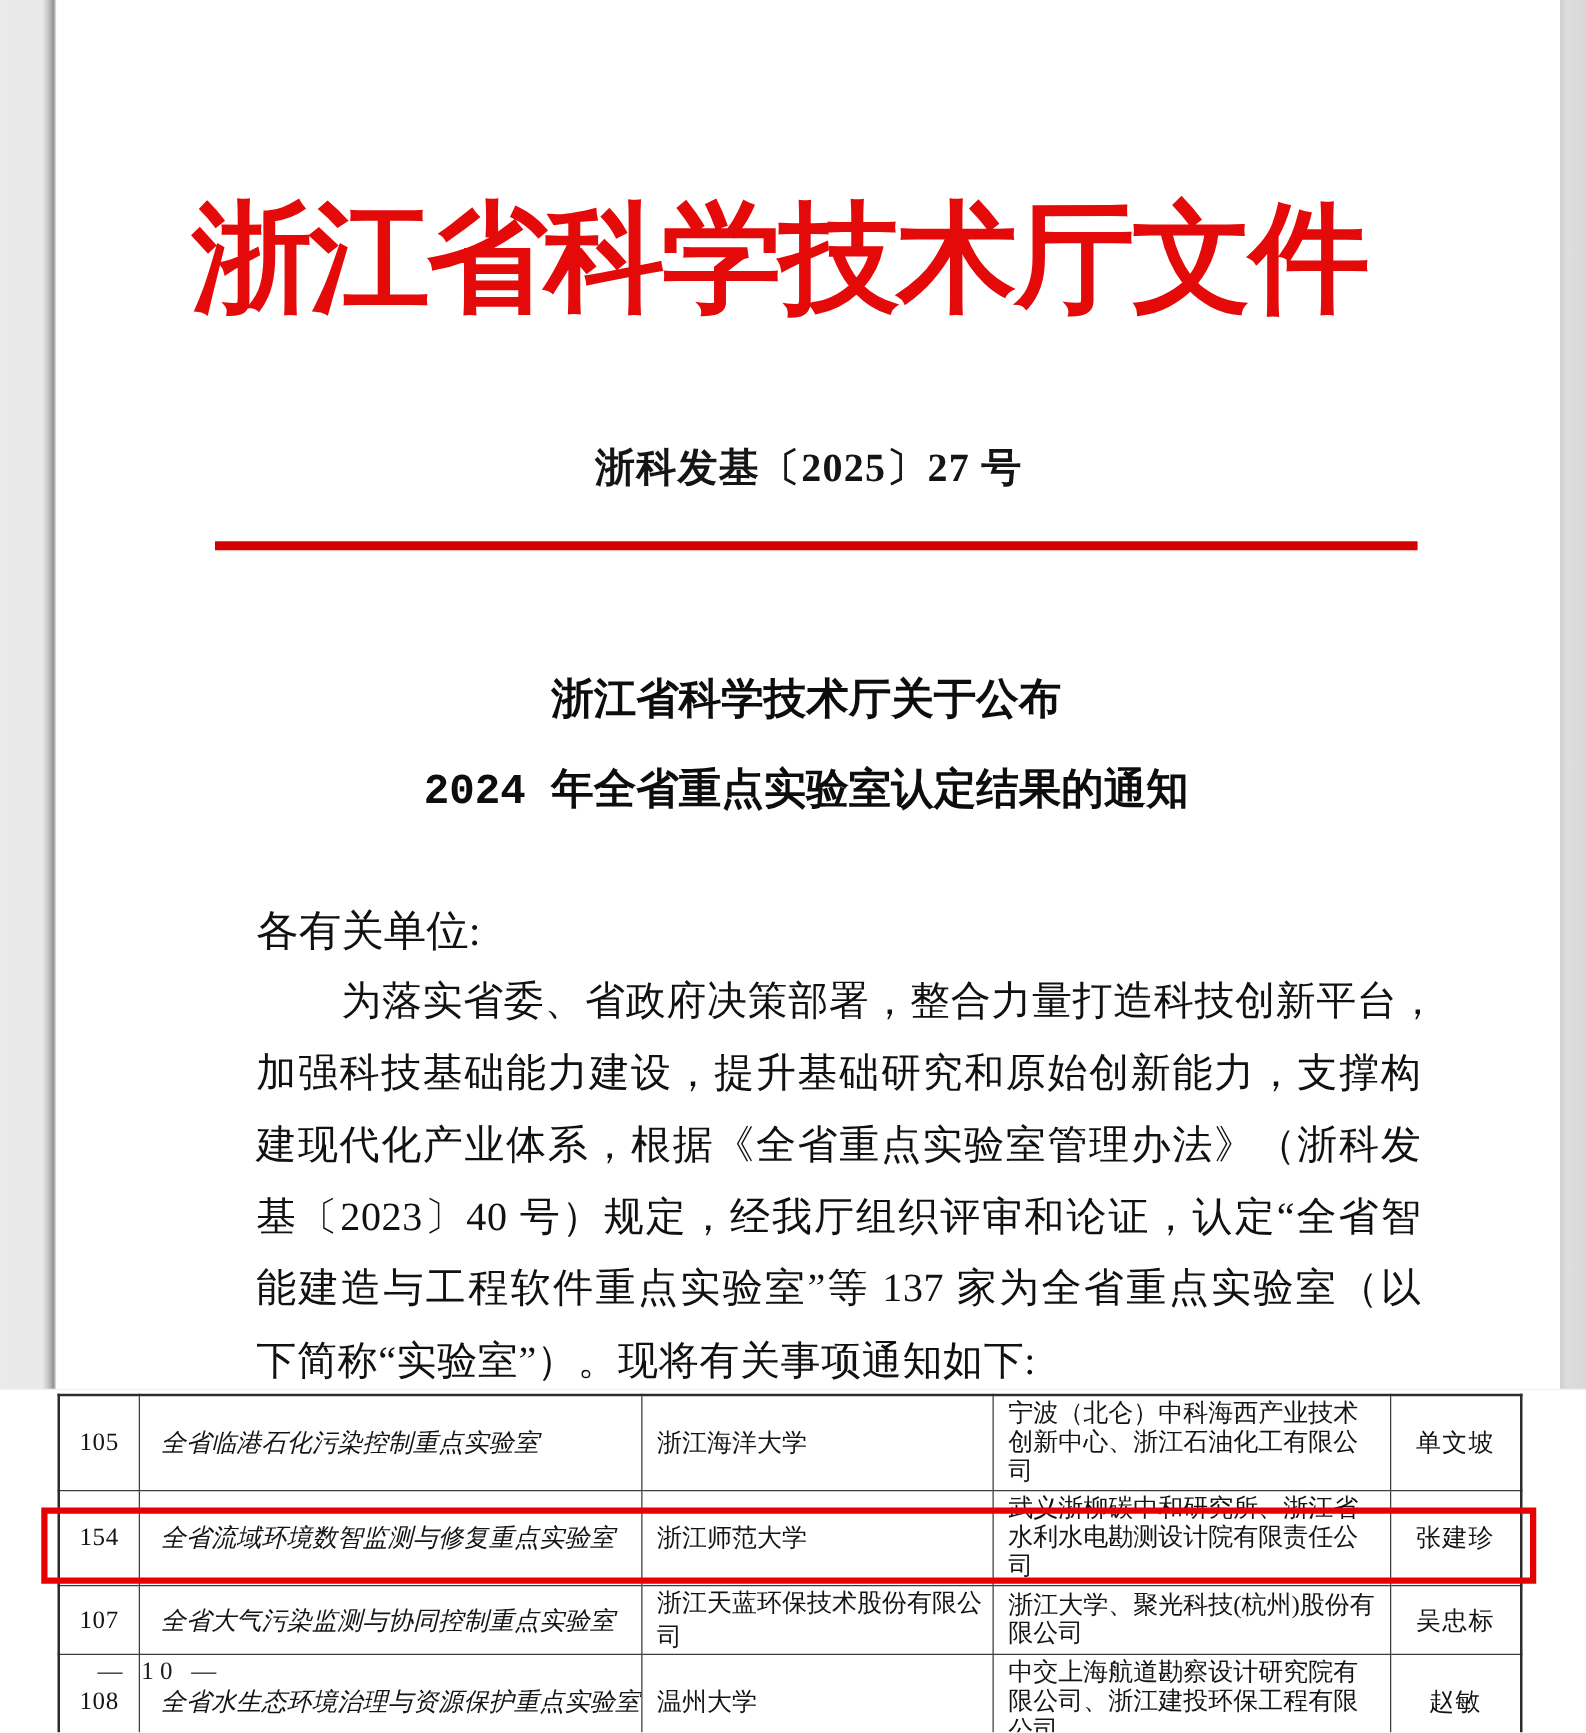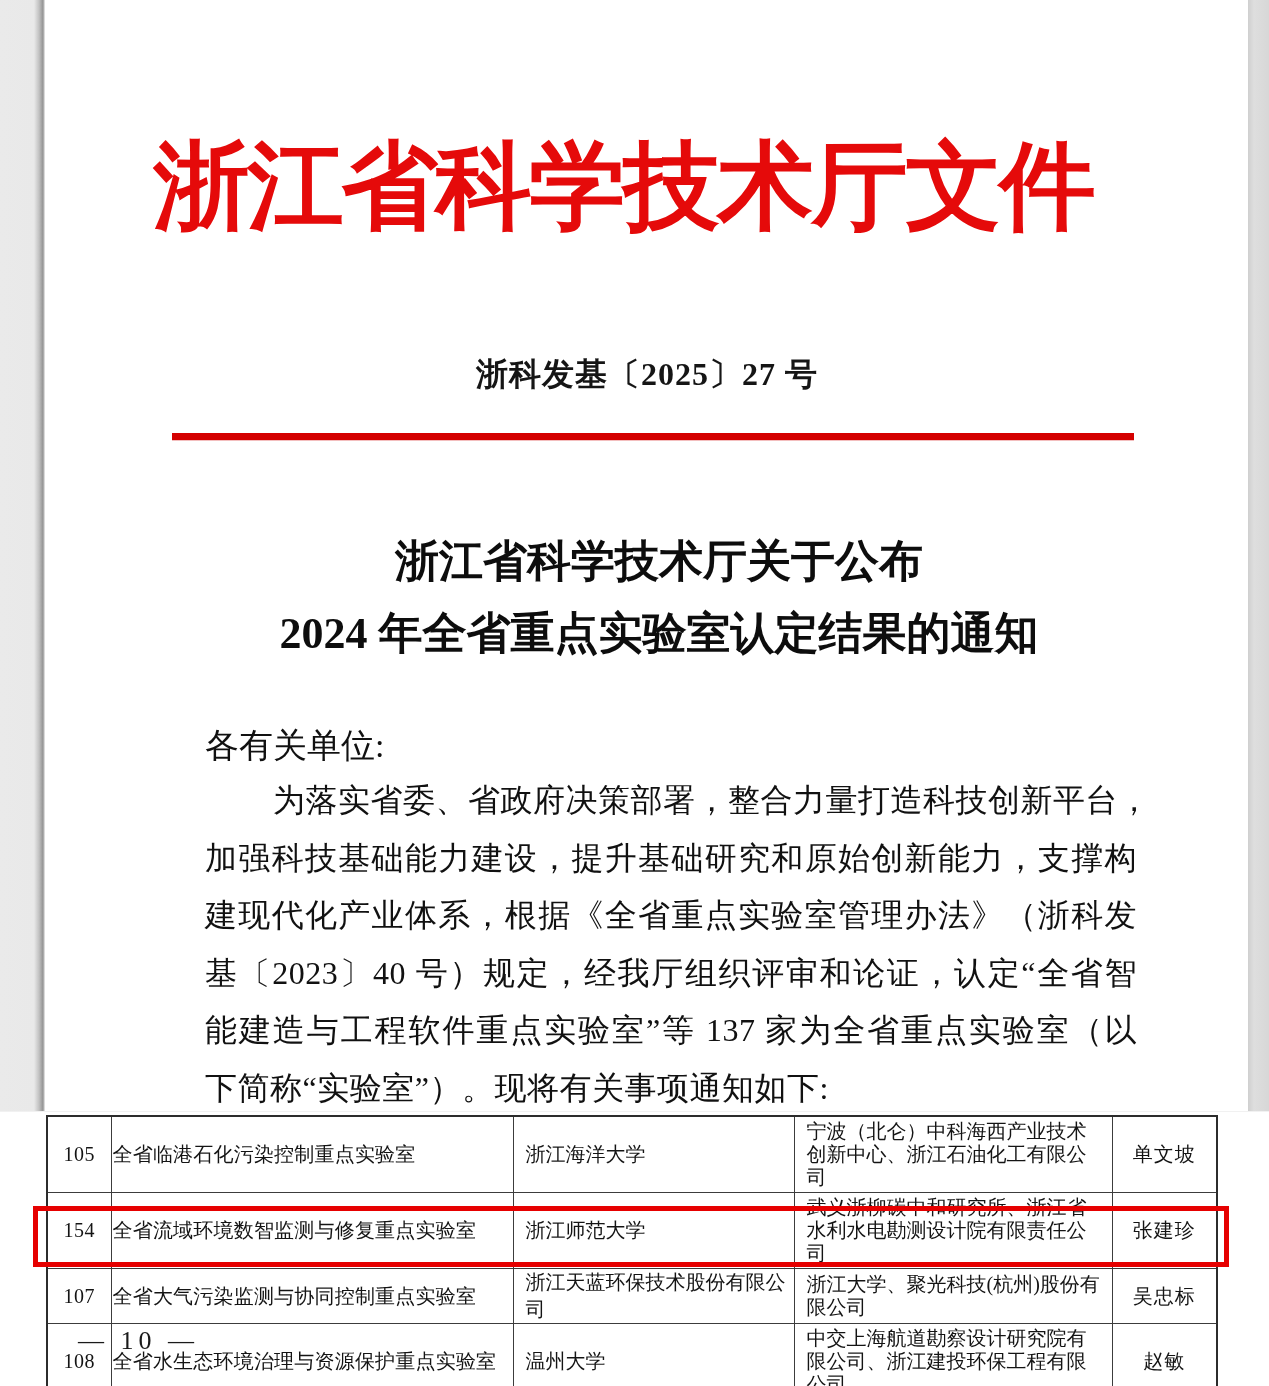--- a/index.html
+++ b/index.html
@@ -17,40 +17,40 @@
   .gray-left{
     position:absolute;left:0;top:0;width:45px;height:1113px;
     background:linear-gradient(to right,#eaeaea 0px,#e9e9e9 34px,#c2c2c2 39px,#939393 43px,#f2f2f2 45px);
   }
   .gray-right{
     position:absolute;left:1248px;top:0;width:21px;height:1112px;
     background:linear-gradient(to right,#cfcfcf 0px,#dedede 6px,#d7d7d7 21px);
   }
   
   .red-title{
-    position:absolute;left:42px;top:124px;width:1163px;height:126px;
+    position:absolute;left:42px;top:144px;width:1163px;height:126px;
     text-align:center;color:var(--accent-red);
     font-size:96px;line-height:126px;font-weight:700;letter-spacing:-2px;
     white-space:nowrap;
   }
   .doc-number{
     position:absolute;left:58px;top:352px;width:1178px;
     text-align:center;font-size:32px;line-height:44px;font-weight:600;color:#151515;
     letter-spacing:1px;
   }
   .red-rule{
     position:absolute;left:172px;top:433px;width:962px;height:7px;
     background:var(--rule-red);
     box-shadow:0 1px 0 #f3bebe;
   }
   
   .notice-title{
-    position:absolute;left:56px;top:526px;width:1206px;
+    position:absolute;left:42px;top:526px;width:1206px;
     text-align:center;color:#0d0d0d;font-weight:700;
-    font-size:44px;line-height:72px;
+    font-size:34px;line-height:72px;font-family:Liberation Mono, monospace;
   }
   
   .salutation{
     position:absolute;left:205px;top:724px;width:930px;
     font-size:34px;line-height:44px;color:#111;
   }
   .body-block{
     position:absolute;left:205px;top:772px;width:932px;color:#111;
   }
   .body-line{
@@ -68,36 +68,36 @@
     border-collapse:collapse;table-layout:fixed;
     font-size:20px;color:#141414;
   }
   table.labs td{
     border:1.5px solid #3c3c3c;
     vertical-align:middle;
     overflow:hidden;
   }
   table.labs{border:2px solid #2c2c2c;}
   td.c-no{text-align:center;font-size:20px;letter-spacing:0.5px;margin-left:12px;}
-  td.c-lab{padding-left:1px;letter-spacing:0.2px;}
+  td.c-lab{padding-left:17px;letter-spacing:0.2px;font-style:italic;}
   td.c-host{padding-left:12px;}
   td.c-partners{padding:3px 6px 3px 12px;line-height:23px;}
   td.c-dir{text-align:center;letter-spacing:1px;}
   tr.r-105{height:50px;}
   tr.r-106{height:48px;}
   tr.r-107{height:53px;}
   tr.r-108{height:46px;}
   .highlight-box{
     position:absolute;left:33px;top:94px;width:1196px;height:61px;
     border:5px solid var(--box-red);
     pointer-events:none;
   }
   .page-number{
     position:absolute;left:78px;top:214px;
-    font-size:26px;color:#1a1a1a;letter-spacing:5px;
+    font-size:20px;color:#1a1a1a;letter-spacing:5px;
   }
 </style>
 </head>
 <body>
 
 <div class="stage">
 
   <div class="gray-left"></div>
   <div class="gray-right"></div>
 

